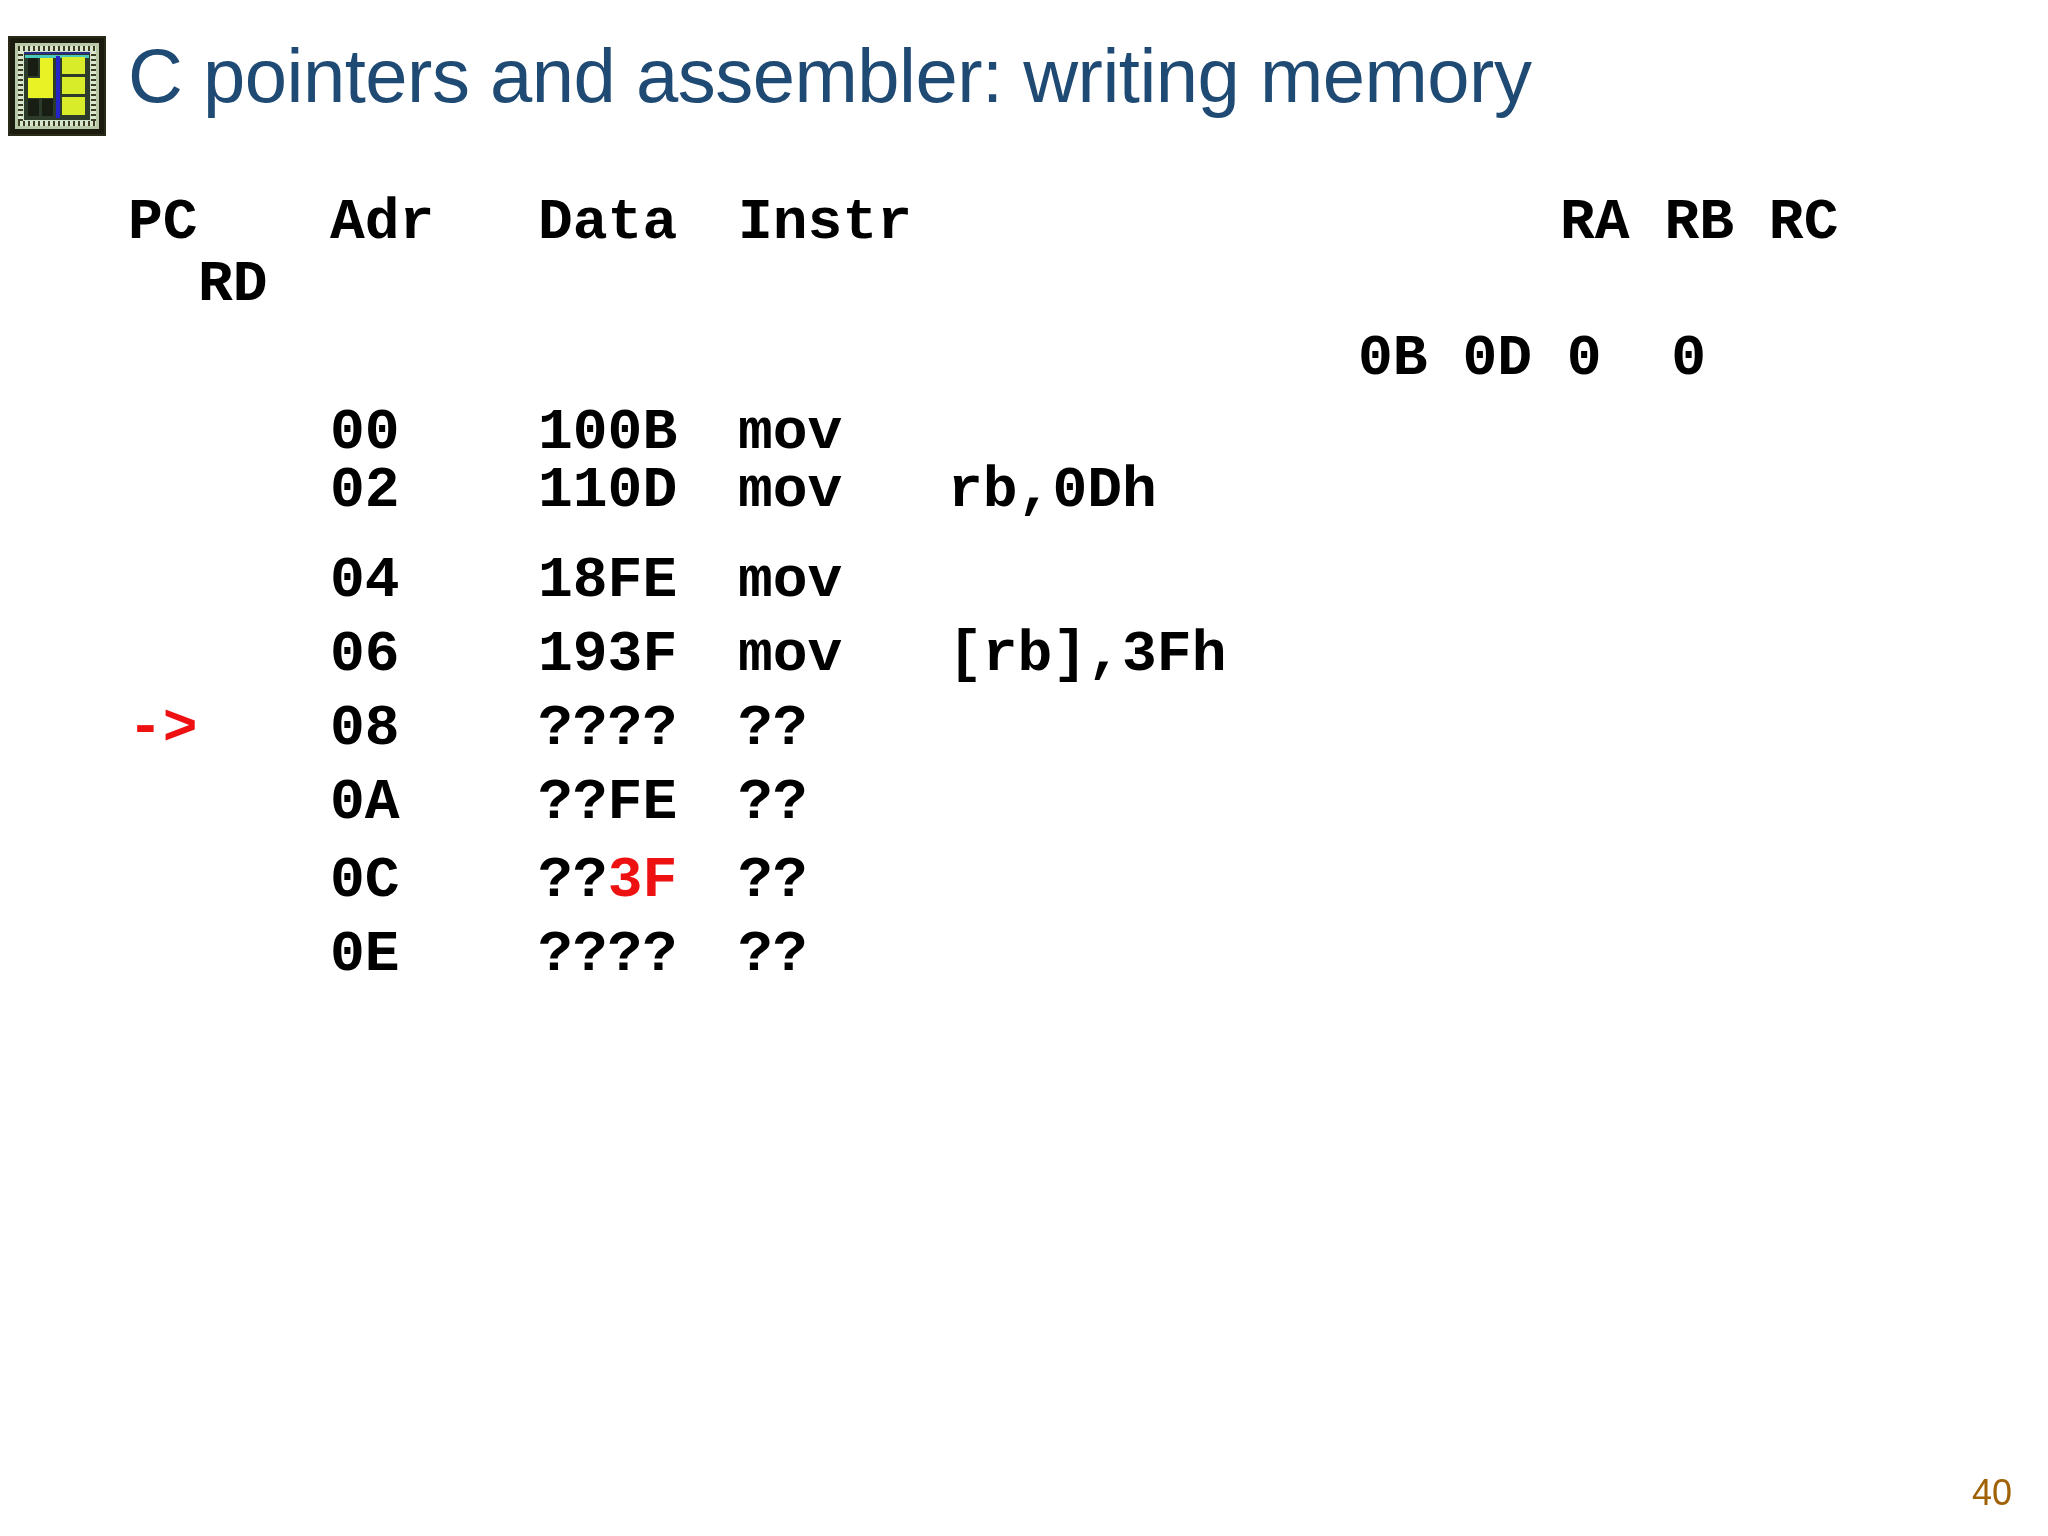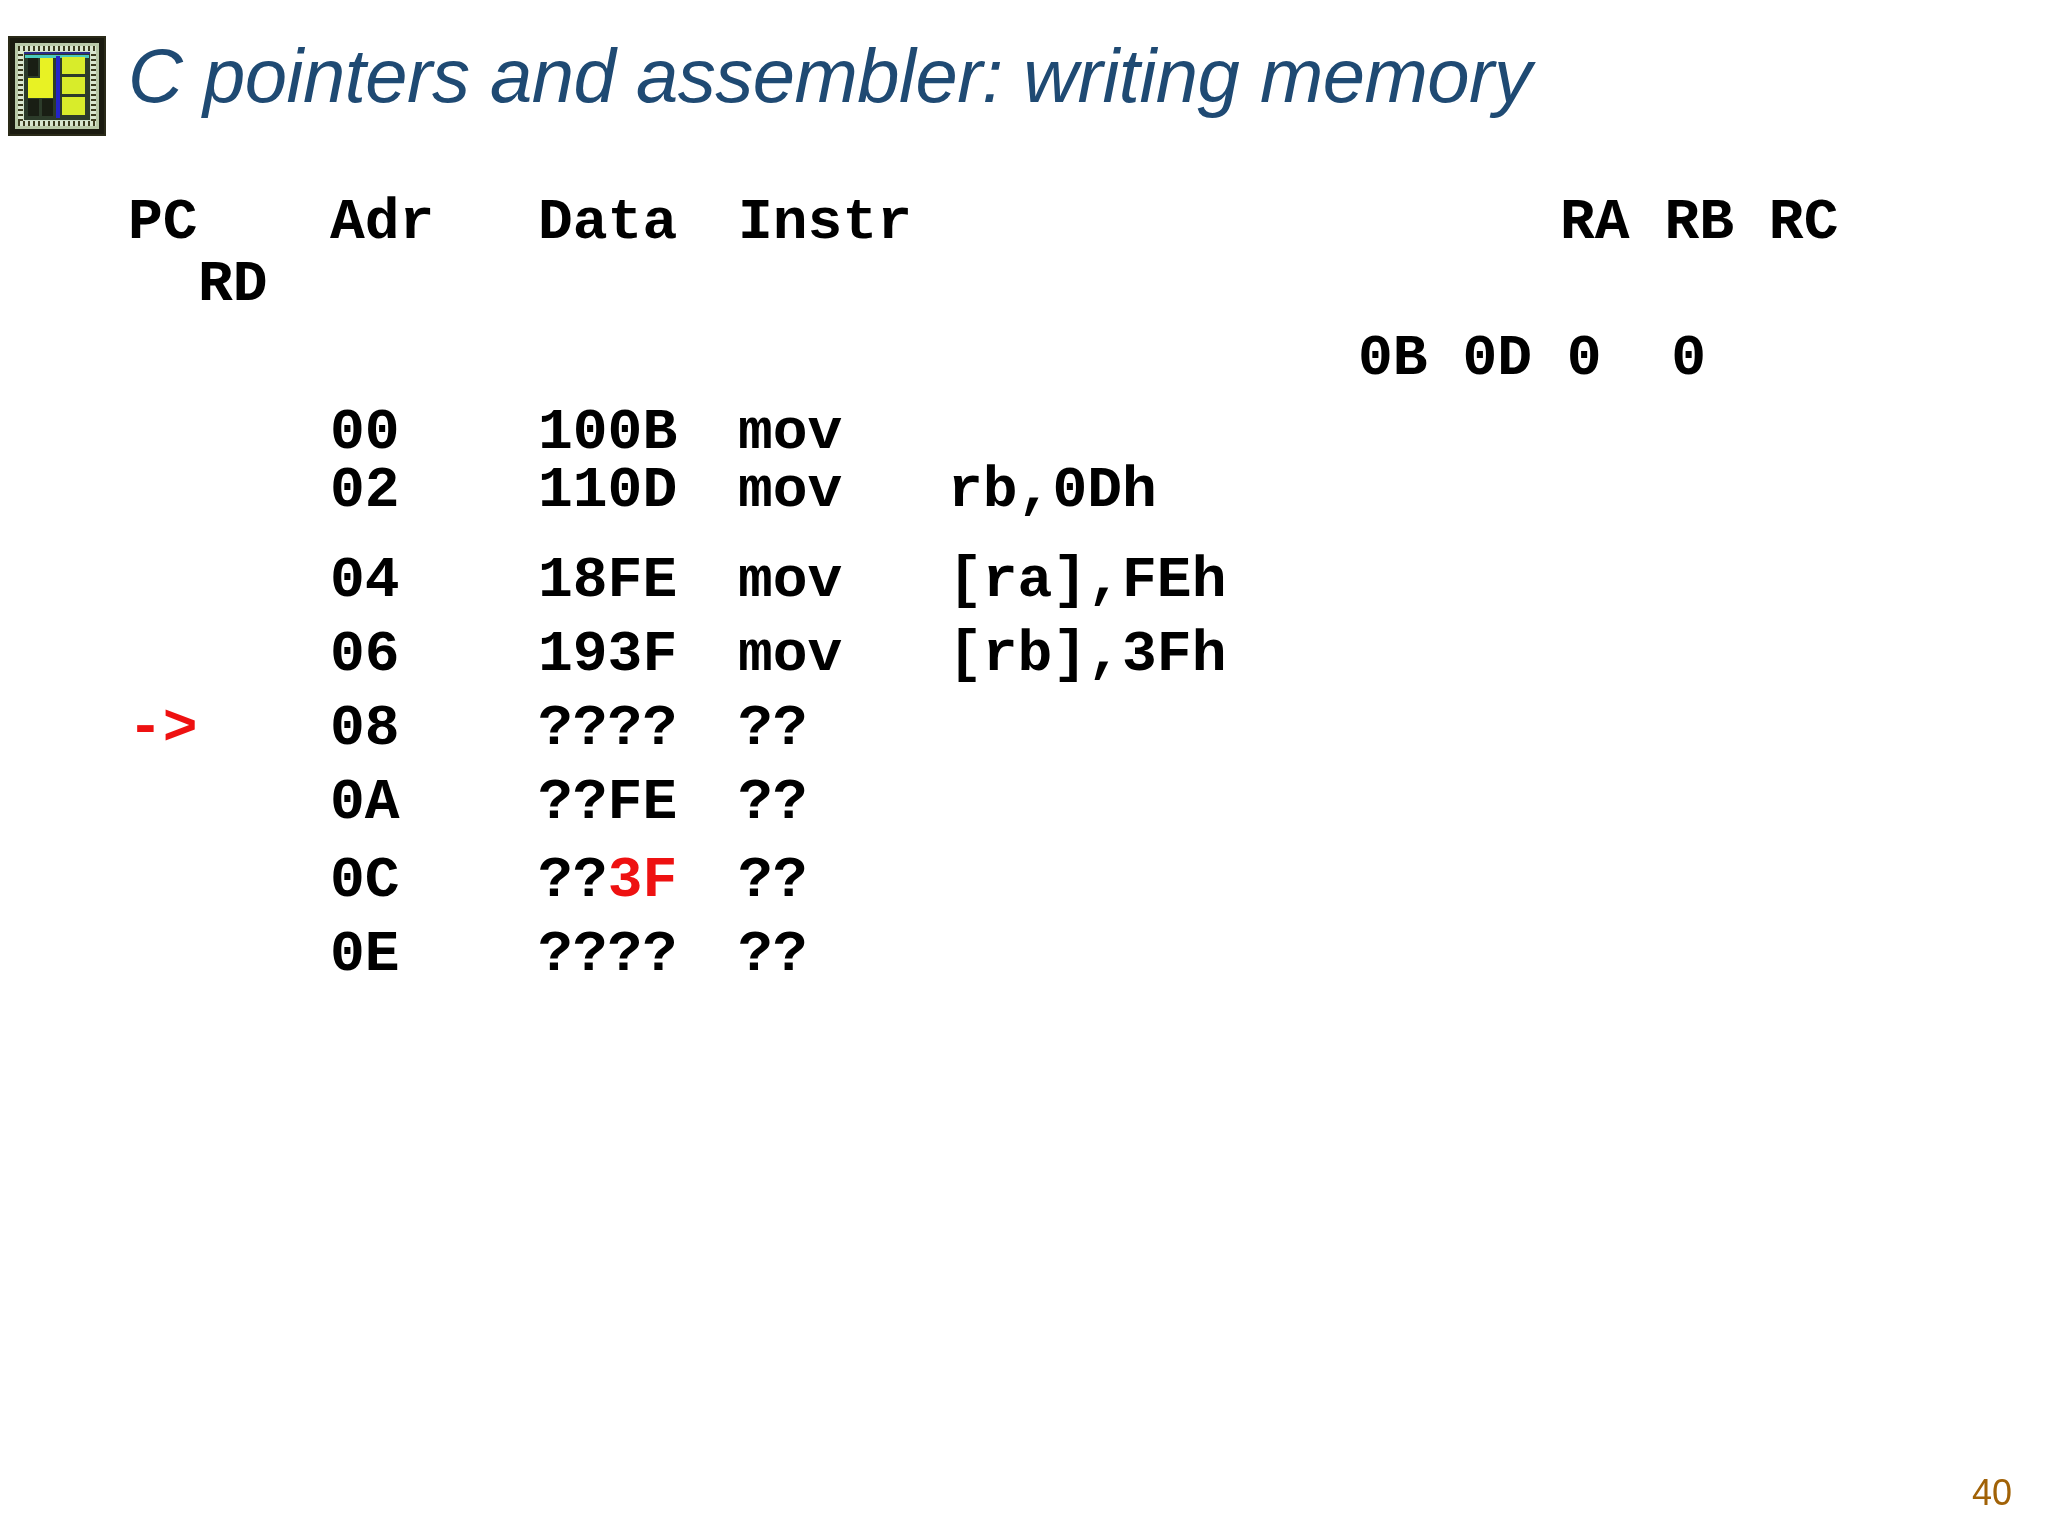--- a/index.html
+++ b/index.html
@@ -15,21 +15,20 @@
     font-family: "Liberation Sans", sans-serif;
   }
 
   
   #slide-header {
     position: absolute;
     left: 0;
     top: 0;
     width: 2048px;
     height: 160px;
-    font-style: italic;
   }
 
   #chip-icon {
     position: absolute;
     left: 8px;
     top: 36px;
     width: 98px;
     height: 100px;
     background: #1b1b10;
     border: 2px solid #2a2a18;
@@ -191,21 +190,20 @@
   <div class="crow col-instr r0">mov</div>
 
   <div class="crow col-adr   r1">02</div>
   <div class="crow col-data  r1">110D</div>
   <div class="crow col-instr r1">mov</div>
   <div class="crow col-oper  r1">rb,0Dh</div>
 
   <div class="crow col-adr   r2">04</div>
   <div class="crow col-data  r2">18FE</div>
   <div class="crow col-instr r2">mov</div>
-  <div class="crow col-oper  r2">[ra],FEh</div>
 
   <div class="crow col-adr   r3">06</div>
   <div class="crow col-data  r3">193F</div>
   <div class="crow col-instr r3">mov</div>
   <div class="crow col-oper  r3">[rb],3Fh</div>
 
   <div class="crow col-arrow r4 red">-&gt;</div>
   <div class="crow col-adr   r4">08</div>
   <div class="crow col-data  r4">????</div>
   <div class="crow col-instr r4">??</div>

